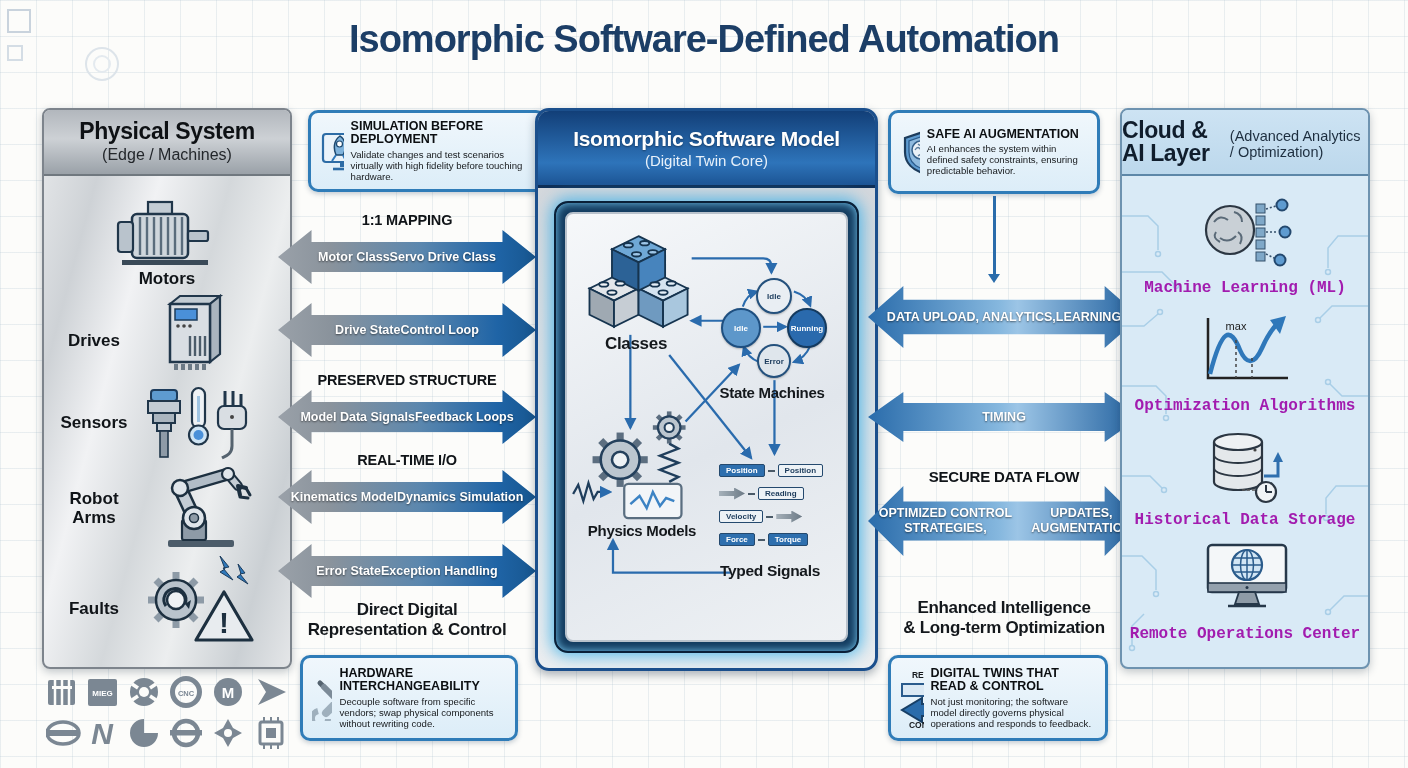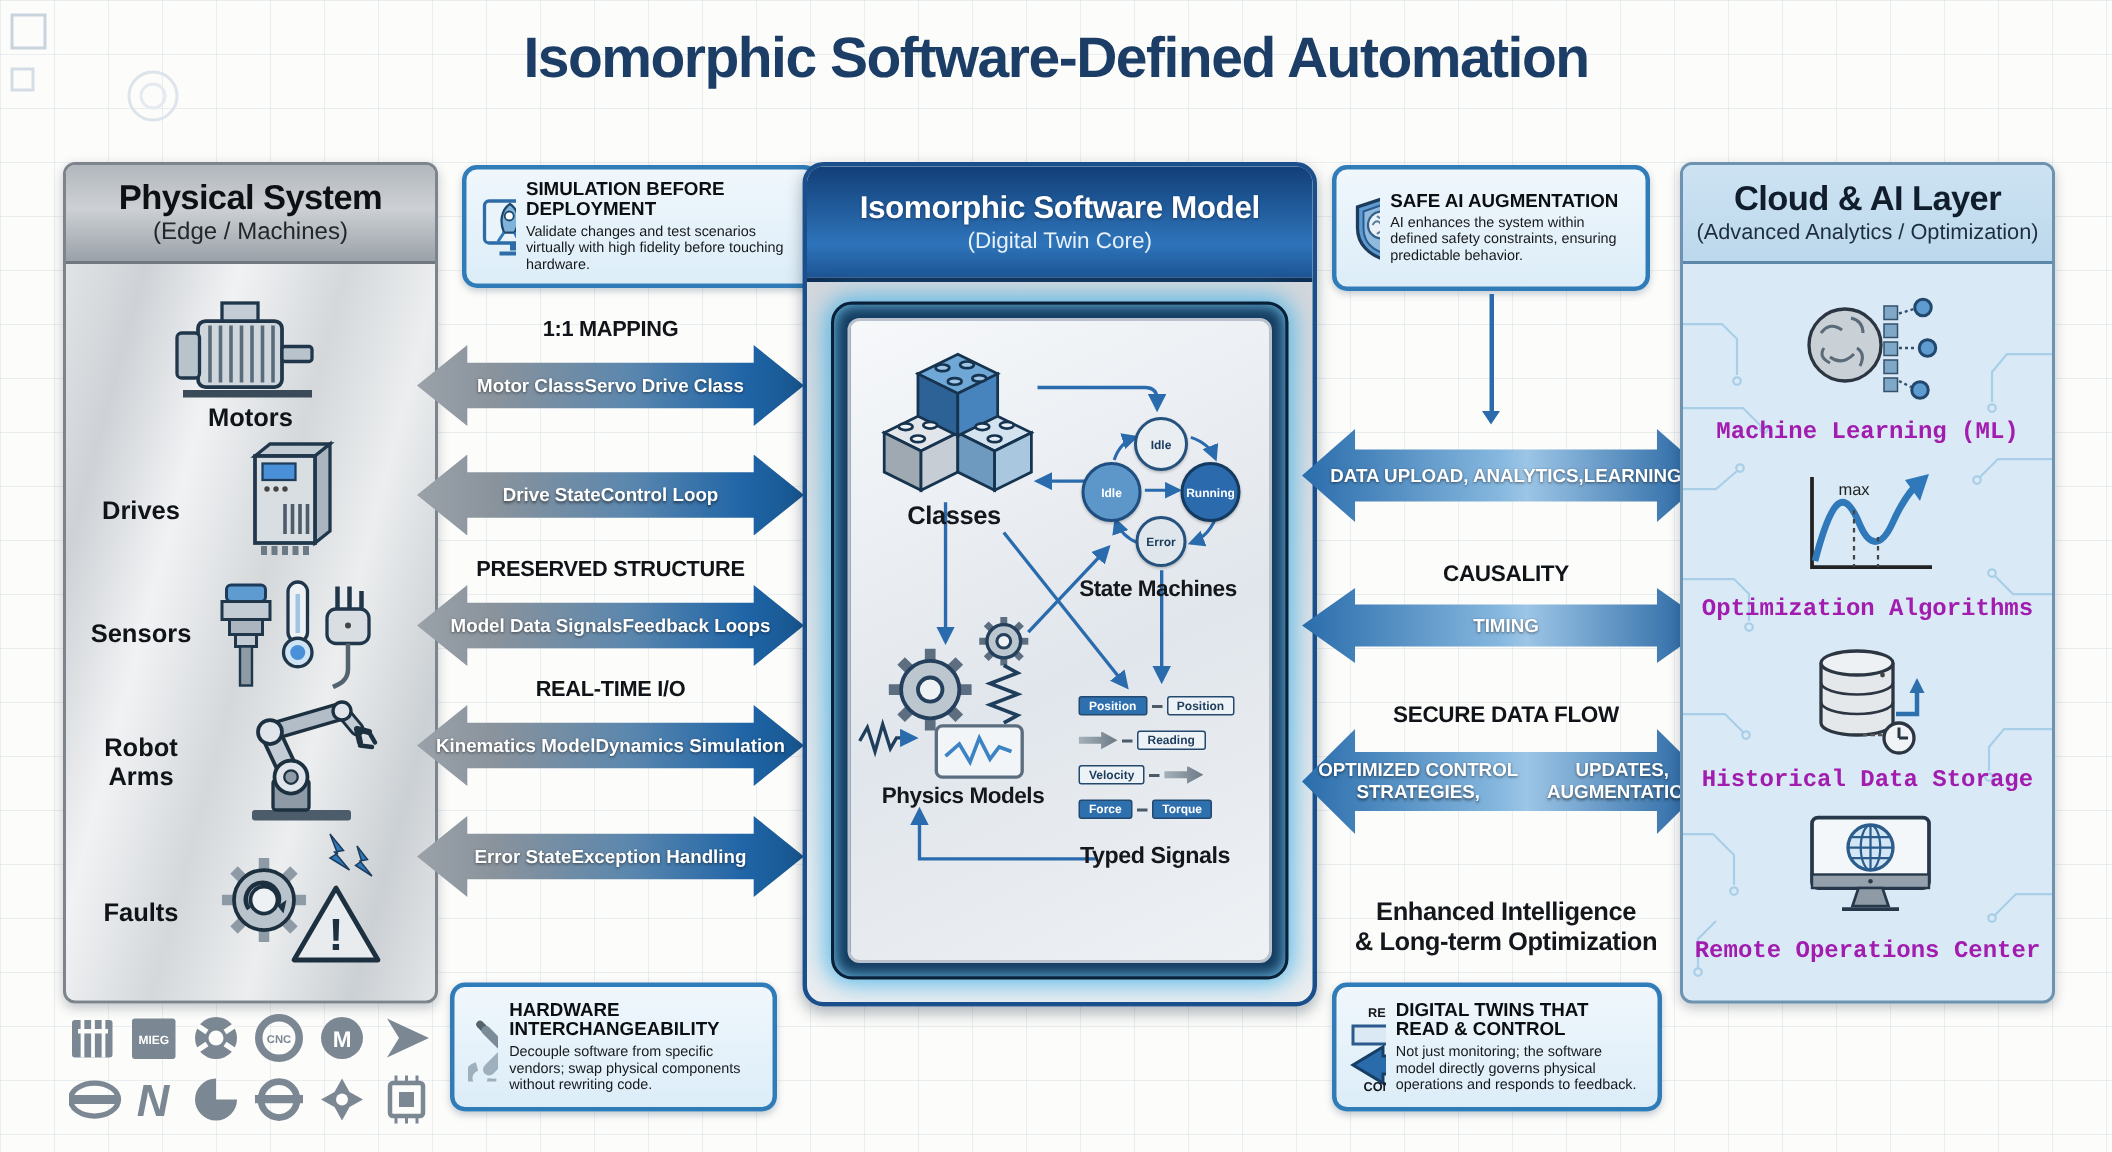--- a/index.html
+++ b/index.html
@@ -17,21 +17,21 @@
     background:linear-gradient(105deg,#e7e9eb 0%,#ced2d6 18%,#f1f2f4 34%,#d4d8db 52%,#eceeef 68%,#cbd0d4 86%,#e4e6e8 100%);}
   .phys-head{position:absolute;left:0;top:0;right:0;height:64px;border-radius:6px 6px 0 0;
     background:linear-gradient(180deg,#b2b7bd,#cdd1d5 45%,#9aa1a8);border-bottom:2px solid #70787f;
     display:flex;flex-direction:column;align-items:center;justify-content:center;}
   .phys-head .t1{font-size:23px;font-weight:700;color:#0e1114;letter-spacing:-.4px;line-height:1;}
   .phys-head .t2{font-size:16px;color:#23272b;margin-top:3px;}
   .item-label{position:absolute;font-weight:700;font-size:17px;color:#101418;text-align:center;line-height:1.1;}
   .cloud{left:1120px;top:108px;width:246px;height:557px;border:2px solid #6e93b0;background:#d9eaf6;}
   .cloud-head{position:absolute;left:0;top:0;right:0;height:64px;border-radius:6px 6px 0 0;
     background:linear-gradient(180deg,#cde3f3,#bcd8ec);border-bottom:2px solid #5d87a8;
-    display:flex;flex-direction:column;align-items:center;justify-content:center;}
+    display:flex;align-items:center;justify-content:center;}
   .cloud-head .t1{font-size:23px;font-weight:700;color:#101d2c;letter-spacing:-.4px;line-height:1;}
   .cloud-head .t2{font-size:14.5px;color:#1d2e3f;margin-top:3px;}
   .cloud .item-label{color:#a21caf;font-family:Liberation Mono, monospace;}
   
   .model{position:absolute;left:535px;top:108px;width:337px;height:557px;border-radius:14px;
     border:3px solid #1b4f8c;background:linear-gradient(180deg,#d0d4d9,#eceef0);
     box-shadow:0 4px 10px rgba(20,40,60,.35);overflow:hidden;}
   .model-head{position:absolute;left:0;top:0;right:0;height:74px;
     background:linear-gradient(180deg,#123f78,#2e74ba 70%,#1c5494);border-bottom:3px solid #0e2f57;
     display:flex;flex-direction:column;align-items:center;justify-content:center;color:#fff;text-align:center;}
@@ -303,20 +303,24 @@
   <div class="harrow larrow" style="left:278px;top:470px">
     <div>Kinematics Model</div>
     <div>Dynamics Simulation</div>
   </div>
 
   <div class="harrow larrow" style="left:278px;top:544px">
     <div>Error State</div>
     <div>Exception Handling</div>
   </div>
 
+  <div class="flowcaption" style="left:278px;top:600px;width:258px">
+    <div>Direct Digital</div>
+    <div>Representation &amp; Control</div>
+  </div>
 
   <div class="callout" style="left:300px;top:655px;width:218px;height:86px">
     <svg width="48" height="46">
       <line x1="38" y1="14" x2="14" y2="38" stroke="#9fb0bd" stroke-width="8" stroke-linecap="round"></line>
       <path d="M31,6 A10,10 0 1 1 44,19" fill="none" stroke="#9fb0bd" stroke-width="6"></path>
       <path d="M6,36 A8,8 0 1 0 16,44" fill="none" stroke="#9fb0bd" stroke-width="6"></path>
       <line x1="8" y1="8" x2="14" y2="14" stroke="#55636f" stroke-width="5" stroke-linecap="round"></line>
       <line x1="12" y1="12" x2="32" y2="32" stroke="#7c8b98" stroke-width="6" stroke-linecap="round"></line>
       <line x1="30" y1="30" x2="41" y2="41" stroke="#2f78ba" stroke-width="9" stroke-linecap="round"></line>
     </svg>
@@ -474,21 +478,20 @@
   </div>
 
   <div class="vconn" style="left:993px;top:196px;width:2.5px;height:80px"></div>
   <div class="vhead" style="left:988px;top:274px"></div>
 
   <div class="harrow rarrow" style="left:868px;top:286px;height:62px">
     <div>DATA UPLOAD, ANALYTICS,</div>
     <div>LEARNING</div>
   </div>
 
-  <div class="flowlabel" style="left:868px;top:374px;width:272px;font-size:15px">CAUSALITY</div>
   <div class="harrow rarrow" style="left:868px;top:392px;height:50px">
     <div>TIMING</div>
   </div>
 
   <div class="flowlabel" style="left:868px;top:468px;width:272px;font-size:15px">SECURE DATA FLOW</div>
   <div class="harrow rarrow" style="left:868px;top:486px;height:70px">
     <div>OPTIMIZED CONTROL STRATEGIES,</div>
     <div>UPDATES, AUGMENTATION</div>
   </div>
 

